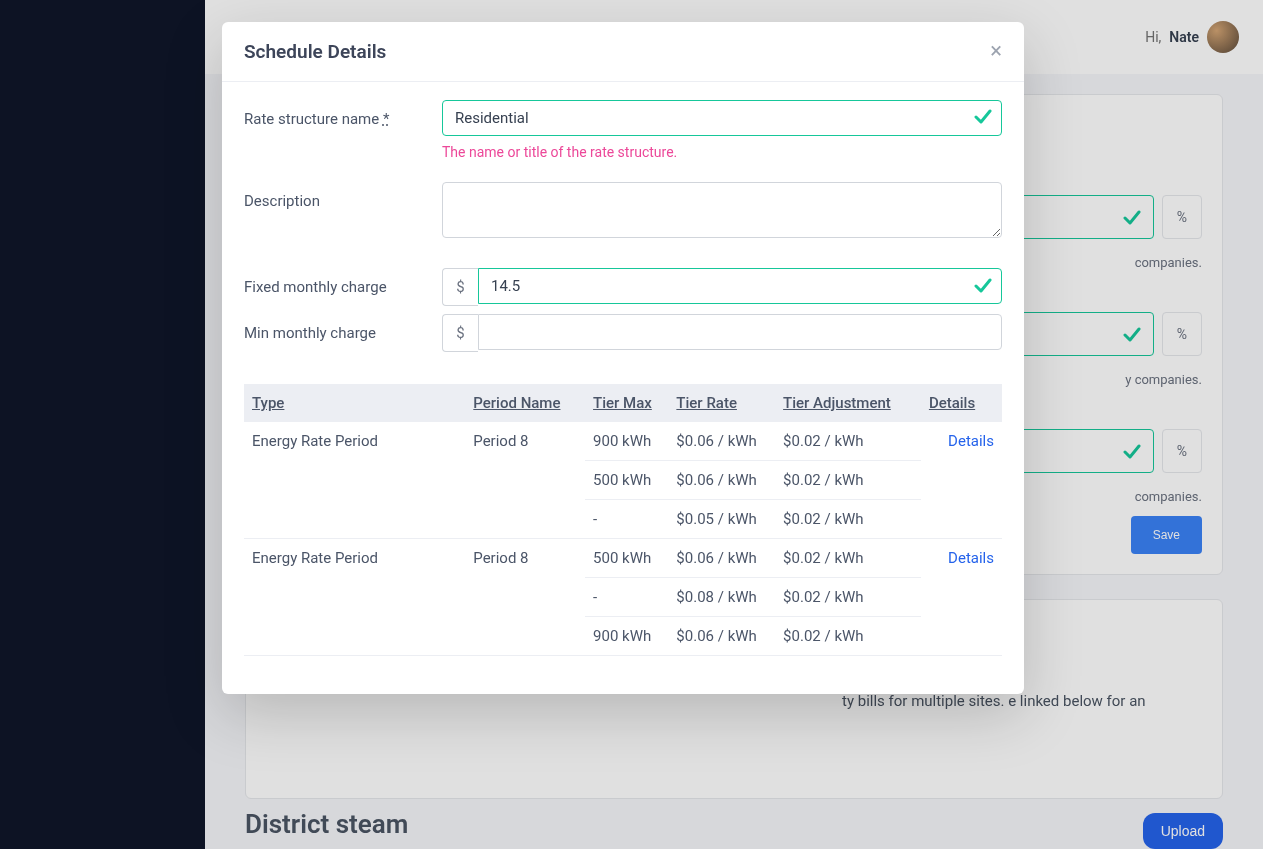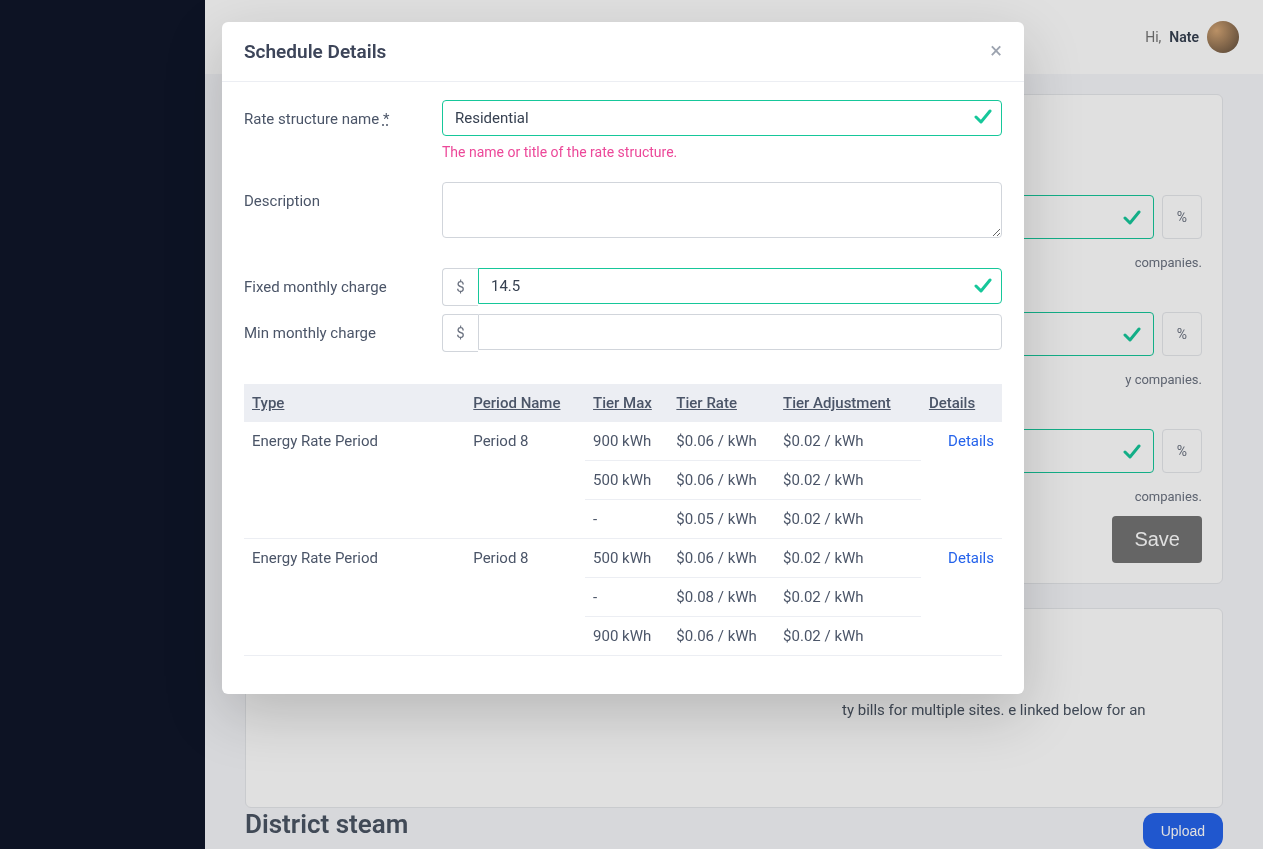--- a/index.html
+++ b/index.html
@@ -85,23 +85,23 @@
   .bg-pct {
     width: 40px; height: 44px;
     border: 1px solid #e5e7eb;
     border-radius: 4px;
     display: flex; align-items: center; justify-content: center;
     font-size: 14px; color: #6b7280;
     margin-left: 8px;
   }
   .bg-helper { font-size: 13px; color: #6b7280; margin-bottom: 12px; text-align: right; }
   .save-btn {
-    background: #737373; color: #fff;
+    background: #3b82f6; color: #fff;
     border: none; border-radius: 4px;
-    padding: 12px 22px; font-size: 20px;
+    padding: 12px 22px; font-size: 12px;
     float: right;
   }
   .ds-header {
     font-size: 26px; font-weight: 600; color: #4b5563;
     padding: 10px 0;
   }
   .upload-btn {
     background: #2563eb; color: #fff;
     border: none; border-radius: 12px;
     padding: 10px 18px; font-size: 14px;

